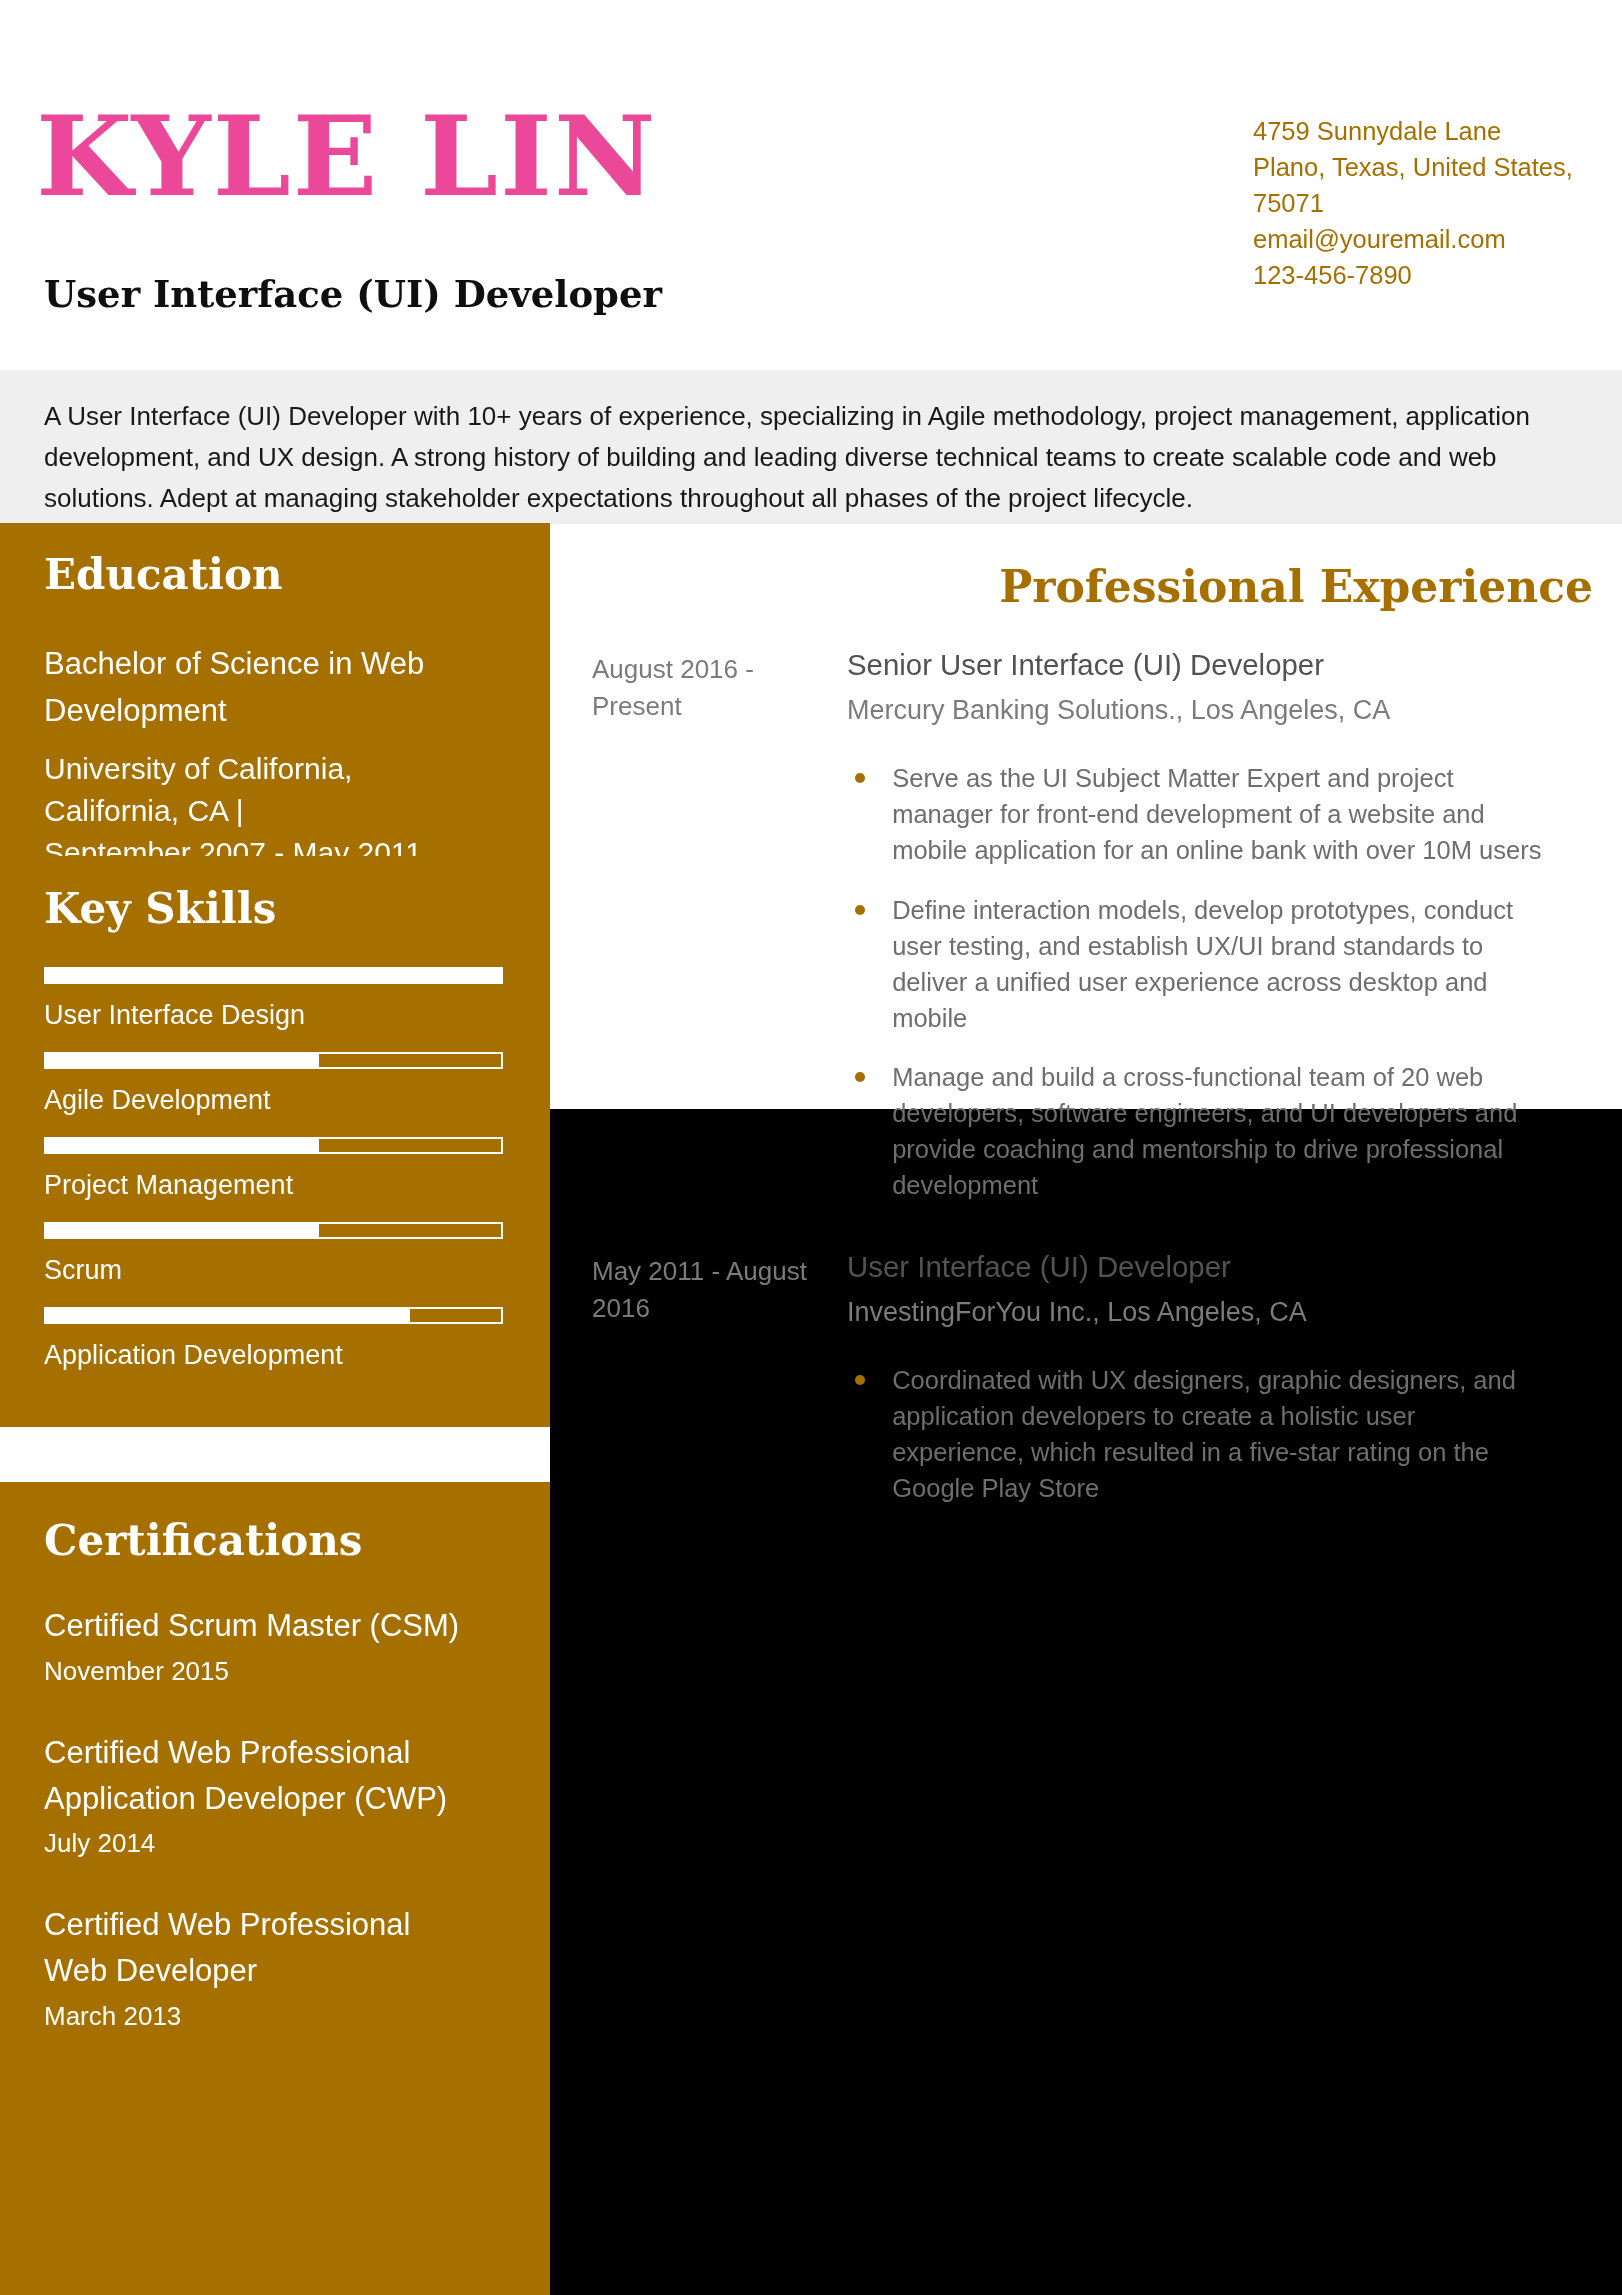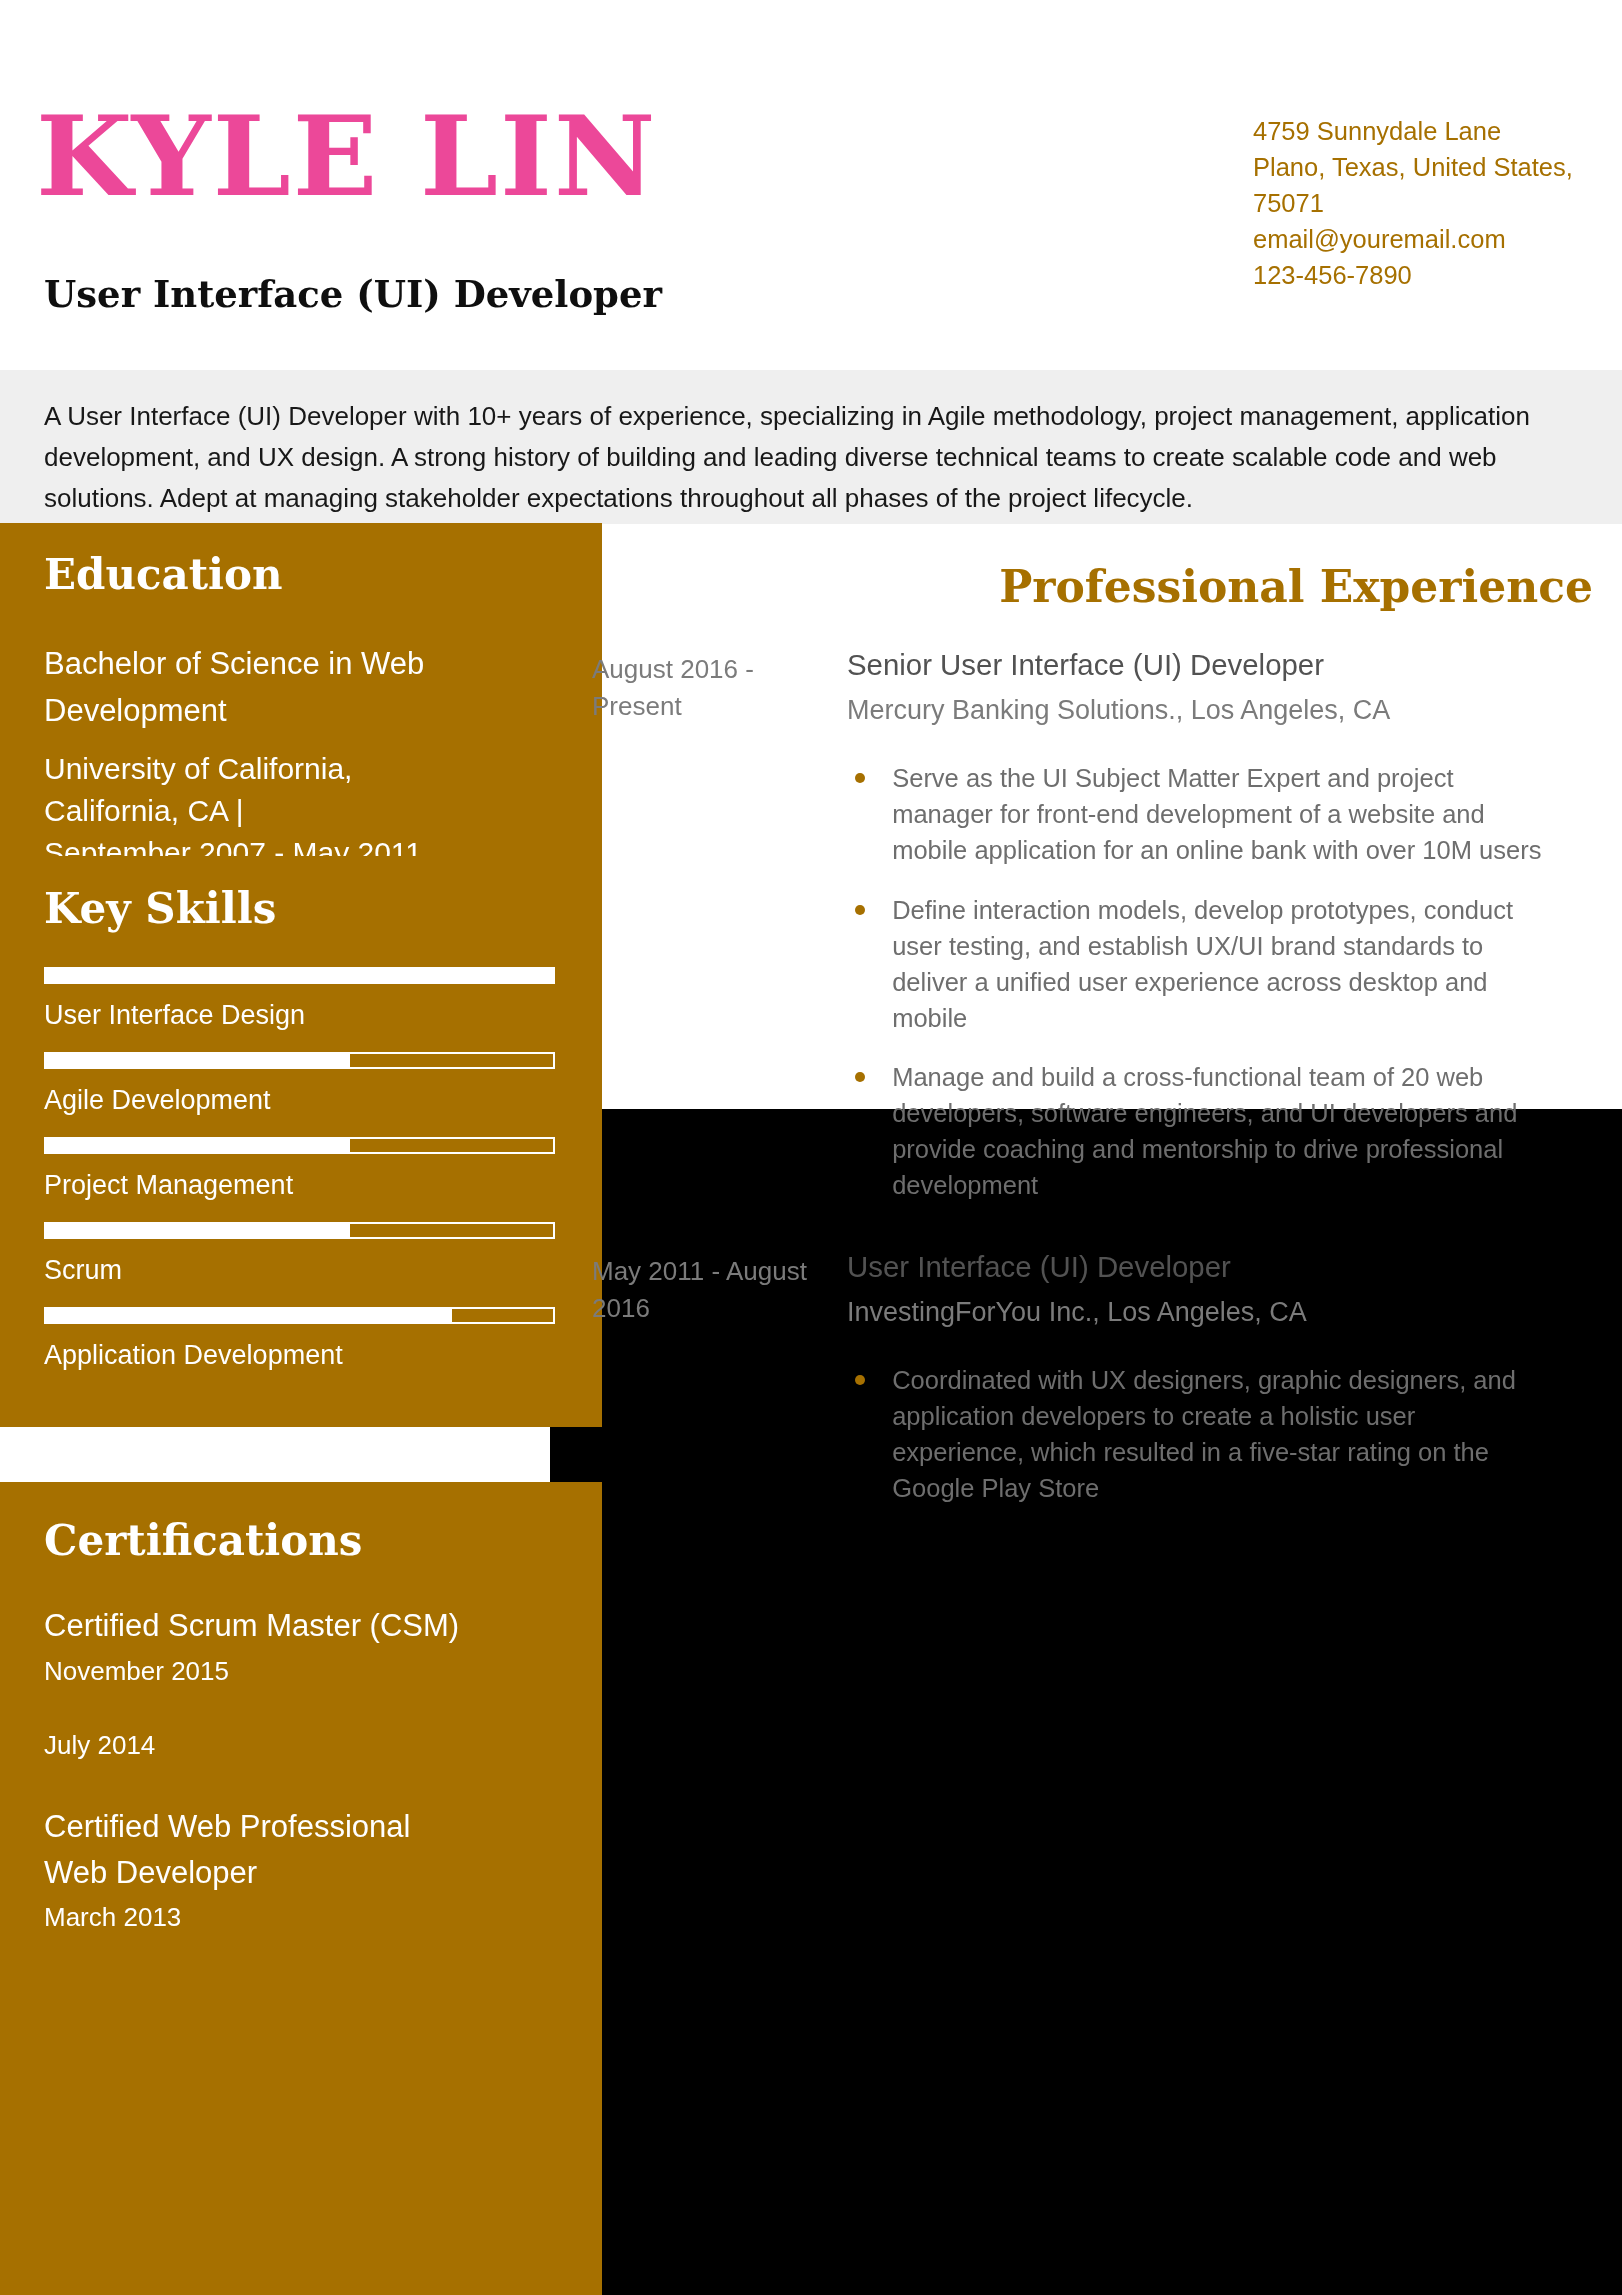--- a/index.html
+++ b/index.html
@@ -31,21 +31,21 @@
     margin:0;padding:26px 46px 0 44px;
     font-size:26px;line-height:41px;color:#181818;
   }
   
   .black-region{
     position:absolute;left:550px;top:1109px;width:1072px;height:1186px;
     background:#000000;z-index:0;
   }
   
   .side-block{
-    position:absolute;left:0;width:602px;background:#A67000;color:#ffffff;
+    position:absolute;left:0;width:550px;background:#A67000;color:#ffffff;
     box-sizing:border-box;padding:0 47px 0 44px;z-index:1;
   }
   .side-edu{top:523px;height:374px;}
   .side-skills{top:856px;height:571px;}
   .side-certs{top:1482px;height:813px;}
   .side-block h2{
     margin:0;font-family:"DejaVu Serif",serif;font-weight:700;
     font-size:42px;line-height:1.15;color:#ffffff;
   }
   .side-edu h2{padding-top:27.5px;}
@@ -158,20 +158,21 @@
 </div>
 
 <div class="side-block side-certs">
   <h2>Certifications</h2>
   <div class="cert-list">
     <div class="cert-item">
       <div class="cert-title">Certified Scrum Master (CSM)</div>
       <div class="cert-date">November 2015</div>
     </div>
     <div class="cert-item">
+      <div class="cert-title">Certified Web Professional Application Developer (CWP)</div>
       <div class="cert-date">July 2014</div>
     </div>
     <div class="cert-item">
       <div class="cert-title">Certified Web Professional Web Developer</div>
       <div class="cert-date">March 2013</div>
     </div>
   </div>
 </div>
 
 <div class="experience">

